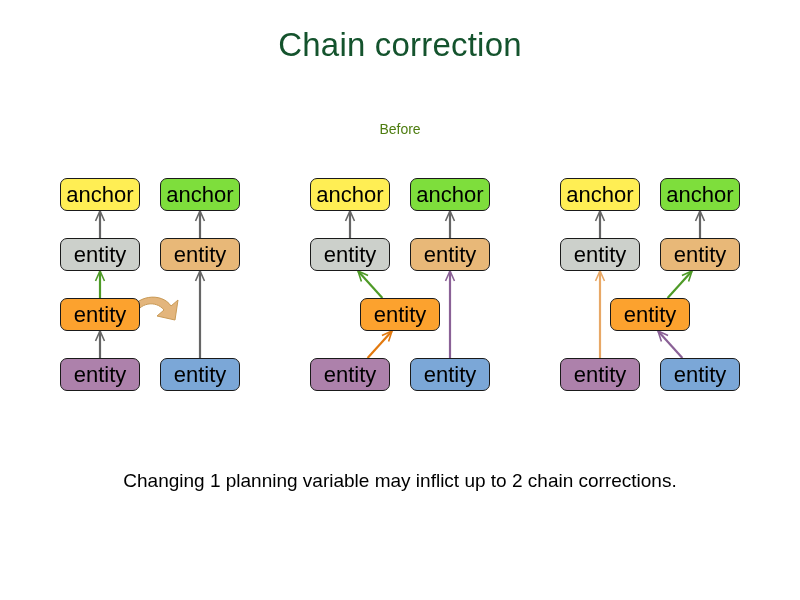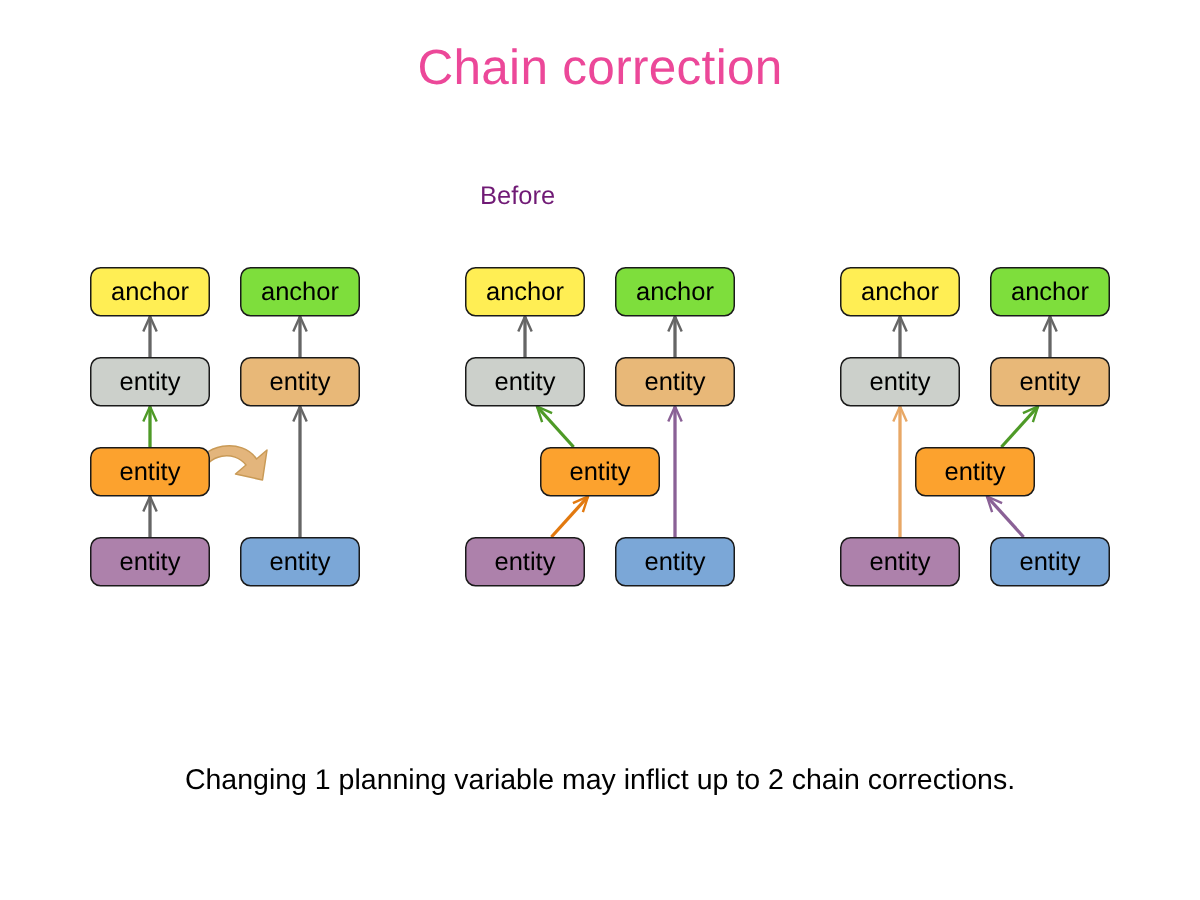--- a/index.html
+++ b/index.html
@@ -5,39 +5,39 @@
   html,body{margin:0;padding:0;}
   body{
     width:800px;height:600px;background:#ffffff;
     font-family:"Liberation Sans", sans-serif;
     overflow:hidden;position:relative;
   }
   #stage{position:absolute;left:0;top:0;width:800px;height:600px;}
 
   .title{
     position:absolute;left:0;top:26px;width:800px;text-align:center;
-    font-size:33px;color:#ec4899;font-weight:400;letter-spacing:0.2px;
+    font-size:33px;color:#14532d;font-weight:400;letter-spacing:0.2px;
   }
   .panel-label{
-    position:absolute;font-size:17px;color:#701a75;text-align:left;width:160px;
+    position:absolute;font-size:14px;color:#4d7c0f;text-align:center;width:160px;
   }
   #lbl-before{left:320px;top:121px;}
   #lbl-after{left:570px;top:121px;}
 
   .caption{
     position:absolute;left:0;top:470px;width:800px;text-align:center;
-    font-size:19px;color:#000;margin-top:40px;
+    font-size:19px;color:#000;
   }
 
   
   .node{
     position:absolute;width:80px;height:33px;border-radius:7px;
     border:1.3px solid #1a1a1a;
     display:flex;align-items:center;justify-content:center;
-    font-size:17px;color:#000;box-sizing:border-box;
+    font-size:22px;color:#000;box-sizing:border-box;
     line-height:1;
   }
   svg.wires{position:absolute;left:0;top:0;width:800px;height:600px;pointer-events:none;}
 </style>
 </head>
 <body>
 
 <div id="stage">
 
   <div class="title">Chain correction</div>

